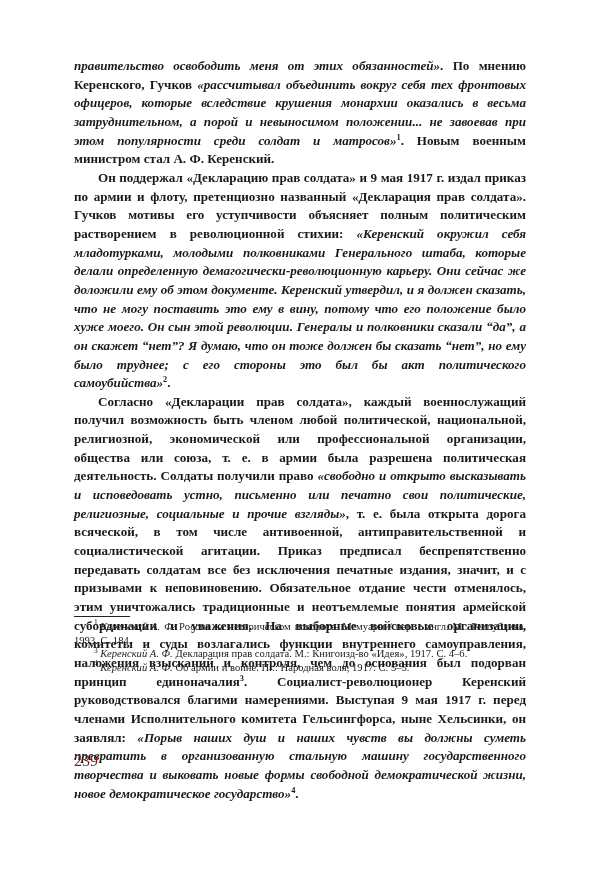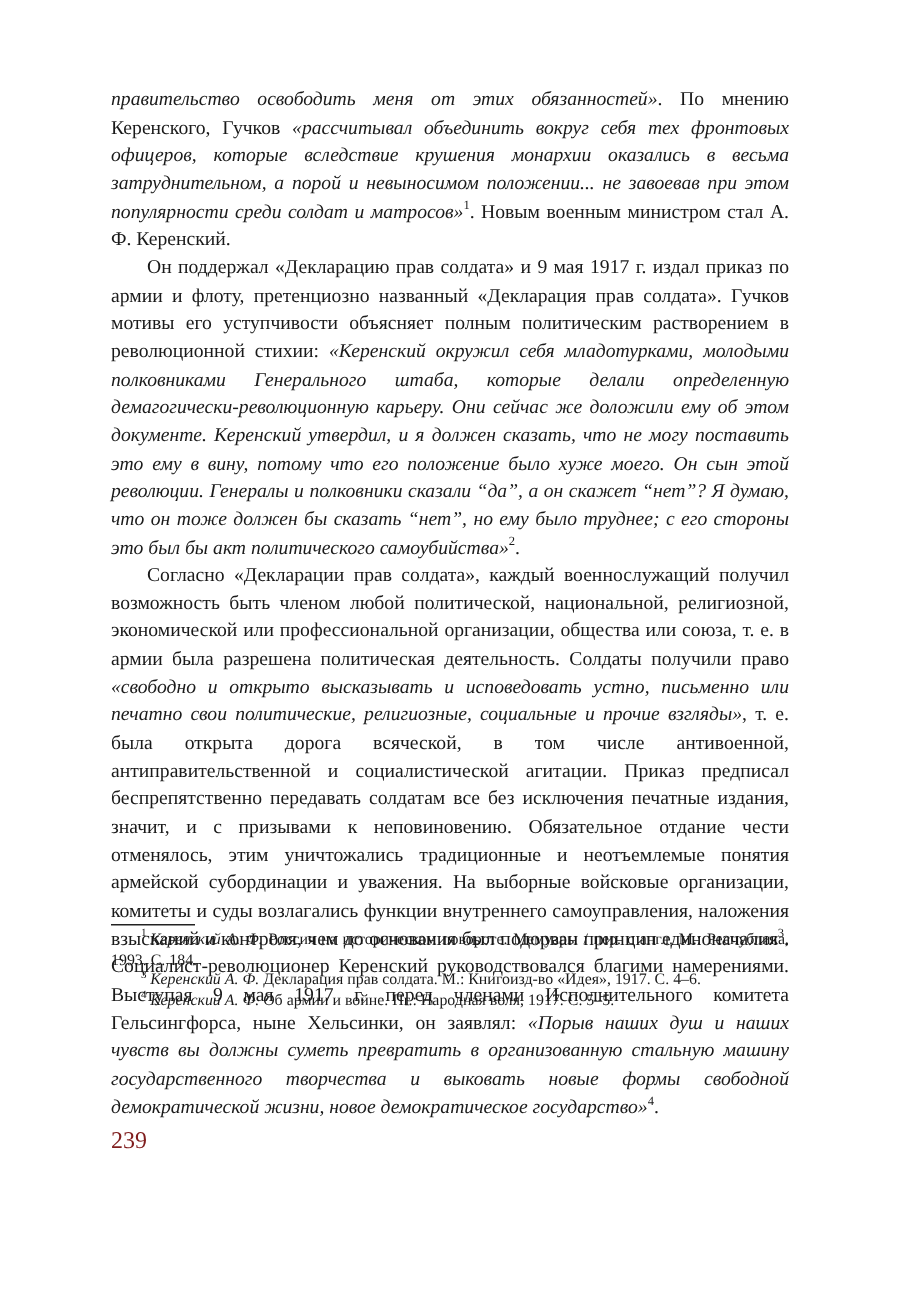--- a/index.html
+++ b/index.html
@@ -35,20 +35,21 @@
     text-align: justify;
     text-justify: inter-word;
     -webkit-hyphens: none;
     hyphens: none;
     color: #1a1a1a;
   }
   .para {
     margin: 0;
     text-indent: 24px;
     text-align: justify;
+    font-weight: bold;
   }
   .para.noindent {
     text-indent: 0;
   }
   .it {
     font-style: italic;
   }
   sup.fnref {
     font-size: 8.4px;
     vertical-align: super;

